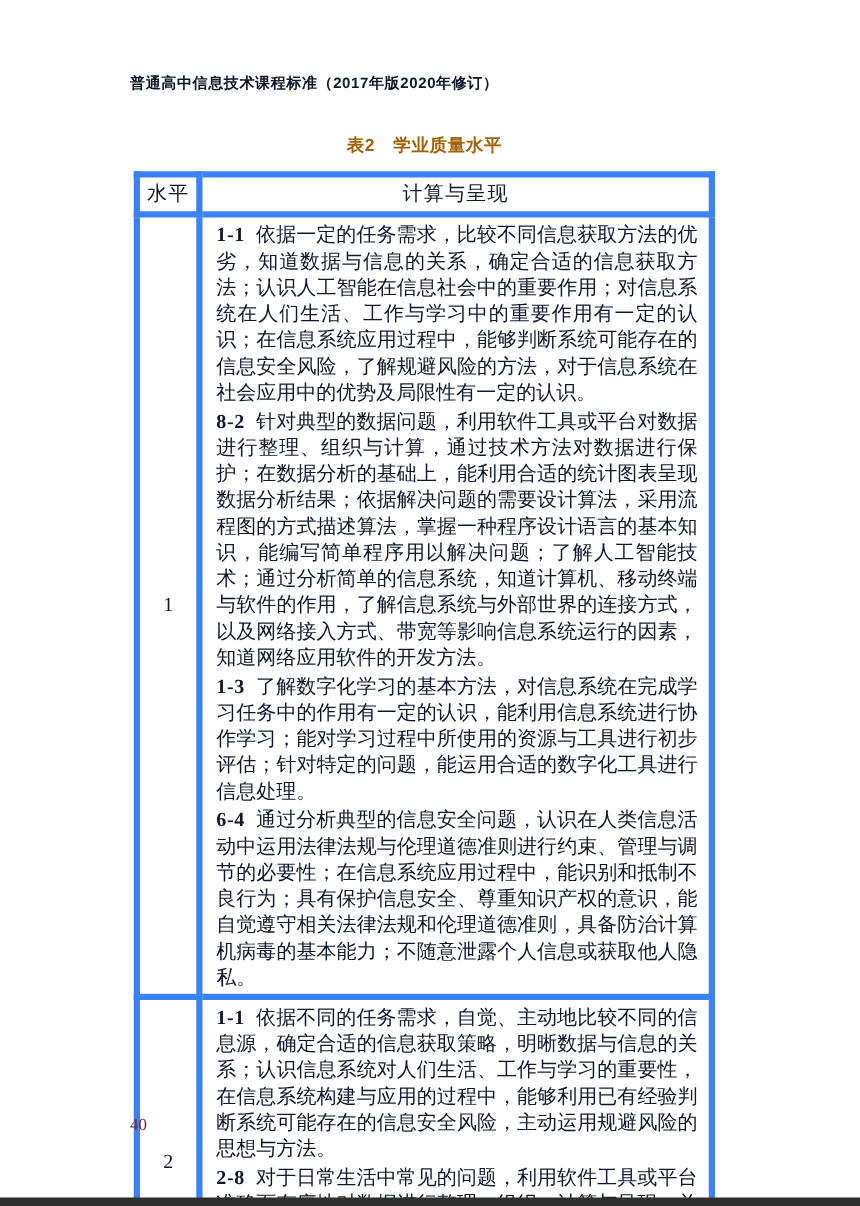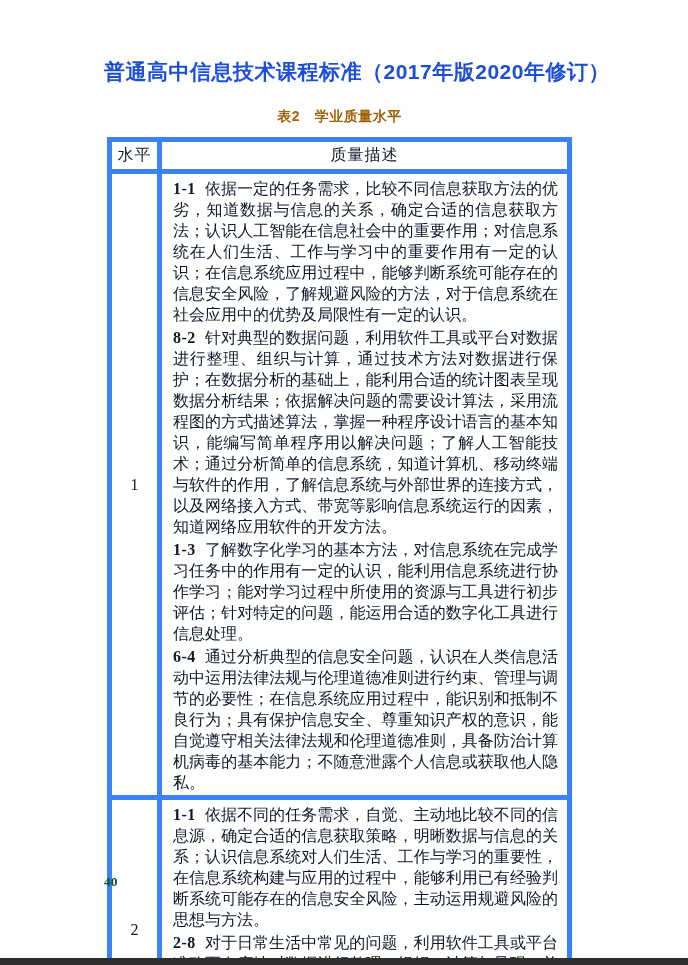--- a/index.html
+++ b/index.html
@@ -11,23 +11,23 @@
     font-family: "Liberation Serif", "DejaVu Serif", serif;
     color: #1e1e1e;
     -webkit-font-smoothing: antialiased;
   }
   .doc-title {
     position: absolute;
     left: 104px; top: 58px;
     width: 480px;
     font-family: "Liberation Sans", "DejaVu Sans", sans-serif;
     font-weight: bold;
-    font-size: 21px;
+    font-size: 12px;
     letter-spacing: 0.5px;
-    color: #1d4ed8;
+    color: #0f172a;
     white-space: nowrap;
   }
   .table-caption {
     position: absolute;
     left: 107px; top: 108px;
     width: 465px;
     text-align: center;
     font-family: "Liberation Sans", "DejaVu Sans", sans-serif;
     font-weight: bold;
     font-size: 14px;
@@ -70,24 +70,24 @@
   .desc-cell p { margin: 0 0 2px 0; }
   .desc-cell .pnum {
     font-weight: bold;
     margin-right: 9px;
     letter-spacing: 0.5px;
   }
   tbody tr:nth-child(1) .desc-cell { height: 481px; margin-top: 36px; }
   tbody tr:nth-child(2) .desc-cell { height: 190px; overflow: hidden; }
   .page-number {
     position: absolute;
-    left: 104px; top: 874px;
-    font-weight: bold;
+    left: 104px; top: 892px;
+    font-weight: normal;
     font-size: 13.5px;
-    color: #14532d;
+    color: #7f1d1d;
   }
   .bottom-edge {
     position: absolute;
     left: 0; bottom: 0;
     width: 688px; height: 7px;
     background: #2e2e2e;
   }
 </style>
 </head>
 <body>
@@ -97,21 +97,21 @@
 <div class="table-caption">表2　学业质量水平</div>
 
 <table class="quality-table">
   <colgroup>
     <col class="col-level">
     <col class="col-desc">
   </colgroup>
   <thead>
     <tr>
       <th>水平</th>
-      <th>质量描述</th>
+      <th>计算与呈现</th>
     </tr>
   </thead>
   <tbody>
       <tr>
         <td class="level-cell">1</td>
         <td class="desc-cell">
           <p><span class="pnum">1-1</span>依据一定的任务需求，比较不同信息获取方法的优劣，知道数据与信息的关系，确定合适的信息获取方法；认识人工智能在信息社会中的重要作用；对信息系统在人们生活、工作与学习中的重要作用有一定的认识；在信息系统应用过程中，能够判断系统可能存在的信息安全风险，了解规避风险的方法，对于信息系统在社会应用中的优势及局限性有一定的认识。</p>
           <p><span class="pnum">8-2</span>针对典型的数据问题，利用软件工具或平台对数据进行整理、组织与计算，通过技术方法对数据进行保护；在数据分析的基础上，能利用合适的统计图表呈现数据分析结果；依据解决问题的需要设计算法，采用流程图的方式描述算法，掌握一种程序设计语言的基本知识，能编写简单程序用以解决问题；了解人工智能技术；通过分析简单的信息系统，知道计算机、移动终端与软件的作用，了解信息系统与外部世界的连接方式，以及网络接入方式、带宽等影响信息系统运行的因素，知道网络应用软件的开发方法。</p>
           <p><span class="pnum">1-3</span>了解数字化学习的基本方法，对信息系统在完成学习任务中的作用有一定的认识，能利用信息系统进行协作学习；能对学习过程中所使用的资源与工具进行初步评估；针对特定的问题，能运用合适的数字化工具进行信息处理。</p>
           <p><span class="pnum">6-4</span>通过分析典型的信息安全问题，认识在人类信息活动中运用法律法规与伦理道德准则进行约束、管理与调节的必要性；在信息系统应用过程中，能识别和抵制不良行为；具有保护信息安全、尊重知识产权的意识，能自觉遵守相关法律法规和伦理道德准则，具备防治计算机病毒的基本能力；不随意泄露个人信息或获取他人隐私。</p>

